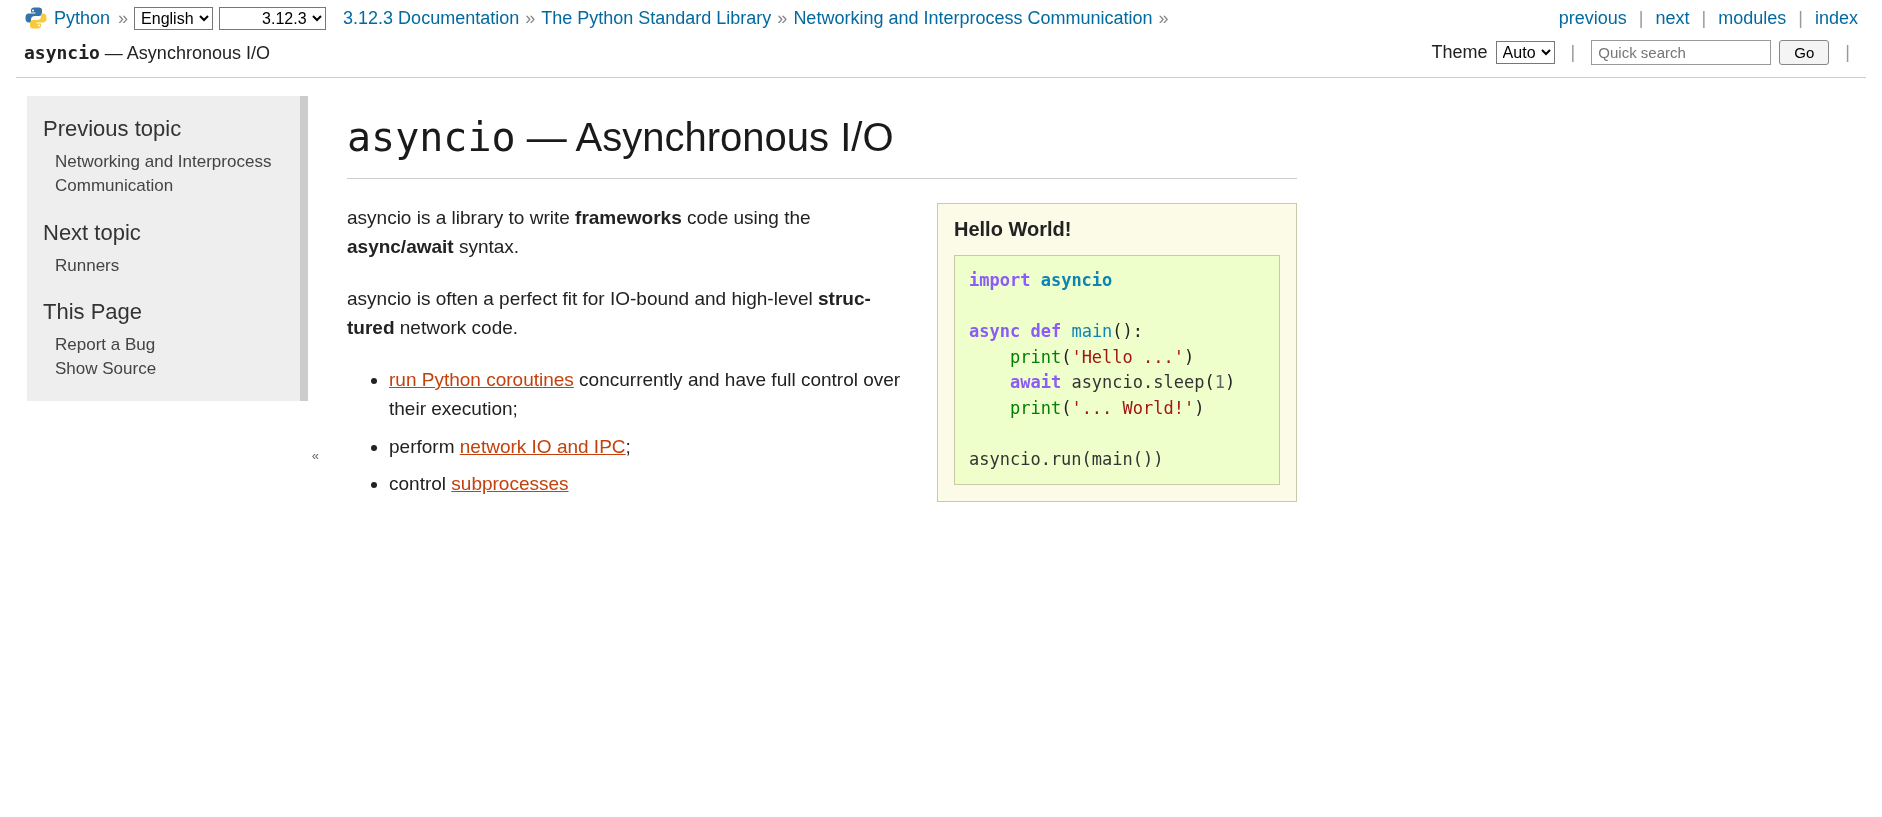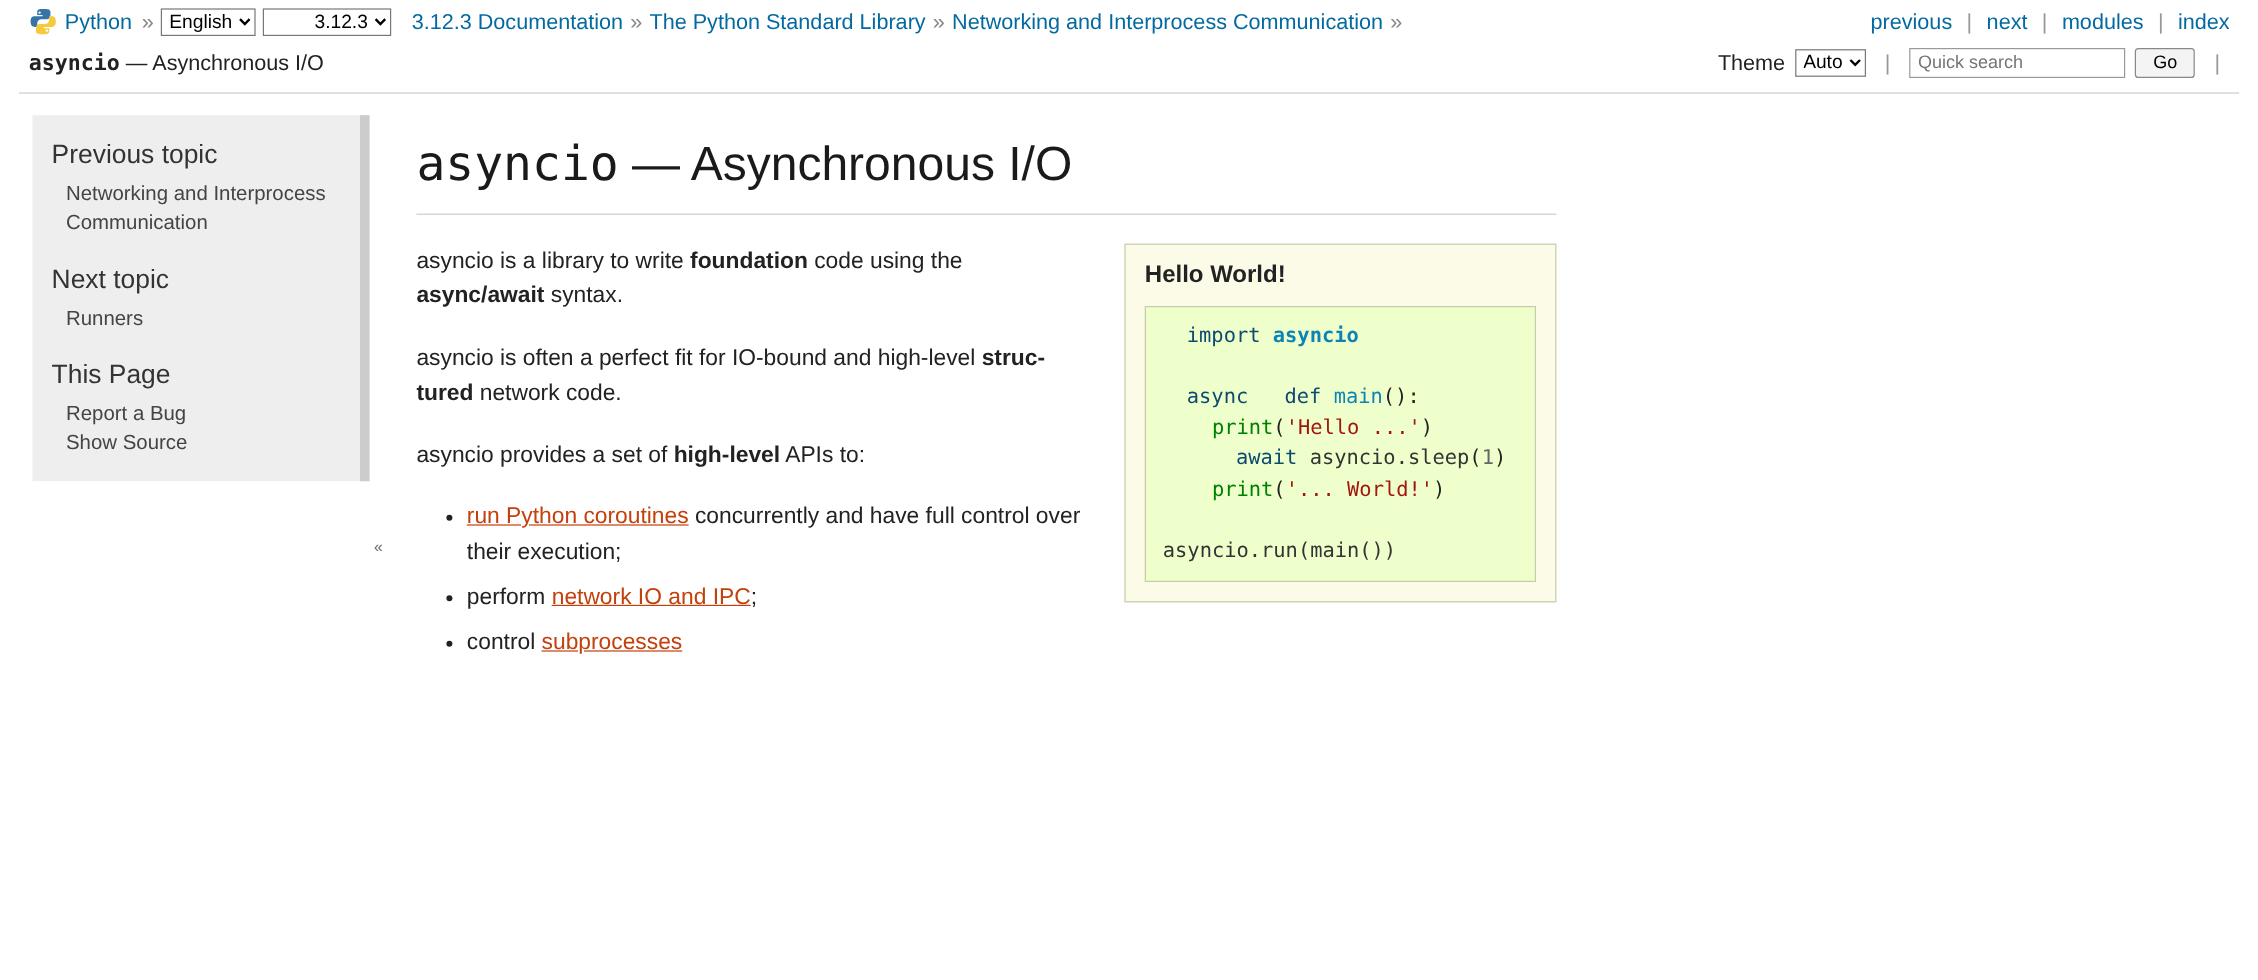--- a/index.html
+++ b/index.html
@@ -169,21 +169,21 @@
 .highlight {
   background: #eeffcc;
   border: 1px solid #c9caa9;
   padding: 12px 14px;
   font-family: "Menlo","Consolas",monospace;
   font-size: 17px;
   line-height: 1.5;
   white-space: pre;
   color: #222;
 }
-.k { color: #0c4a6e; font-weight: 400; margin-left: 20px; }
+.k { color: #8b5cf6; font-weight: 700; }
 .nn { color: #0e84b5; font-weight: 700; }
 .nf { color: #0e84b5; }
 .nb { color: #008000; }
 .s { color: #a31515; }
 .n { color: #333; }
 .m { color: #666; }
 </style>
 </head>
 <body>
 
@@ -255,27 +255,24 @@
 
   <main class="bodywrapper">
     <h1 class="page-title">
       <span class="modname">asyncio</span><span> — Asynchronous I/O</span>
     </h1>
     <hr class="titlehr">
 
     <div class="body-row">
       <div class="maintext">
         <p>
-          <span>asyncio is a library to write </span><strong>foundation</strong><span> code using the </span><strong>async/await</strong><span> syntax.</span>
+          <span>asyncio is a library to write </span><strong>frameworks</strong><span> code using the </span><strong>async/await</strong><span> syntax.</span>
         </p>
         <p>
           <span>asyncio is often a perfect fit for IO-bound and high-level </span><strong>struc­tured</strong><span> network code.</span>
-        </p>
-        <p>
-          <span>asyncio provides a set of </span><strong>high-level</strong><span> APIs to:</span>
         </p>
         <ul>
           <li>
             <a href="#">run Python coroutines</a><span> concurrently and have full control over their execution;</span>
           </li>
           <li>
             <span>perform </span><a href="#">network IO and IPC</a><span>;</span>
           </li>
           <li>
             <span>control </span><a href="#">subprocesses</a>

